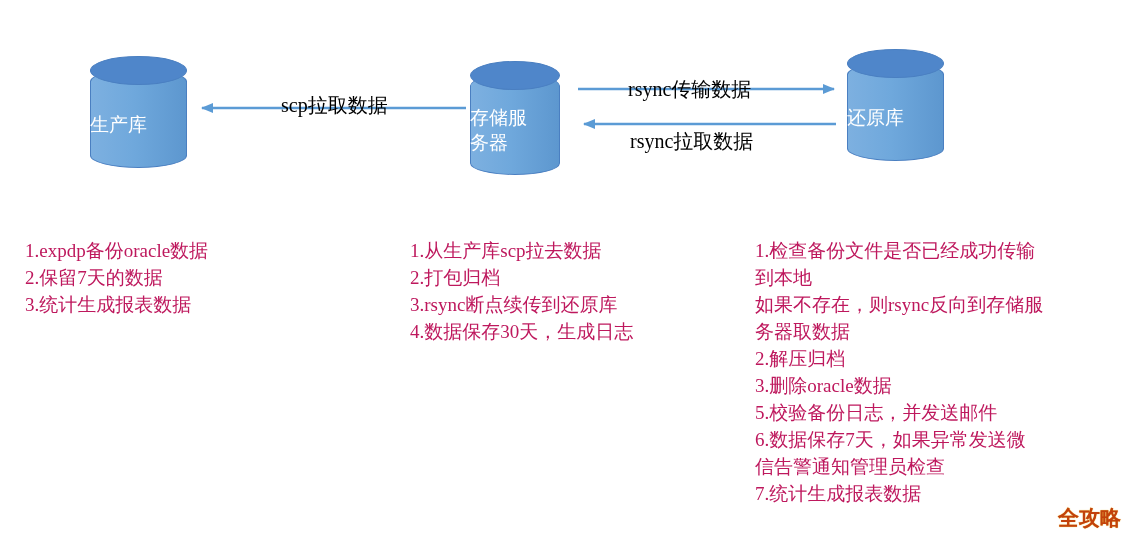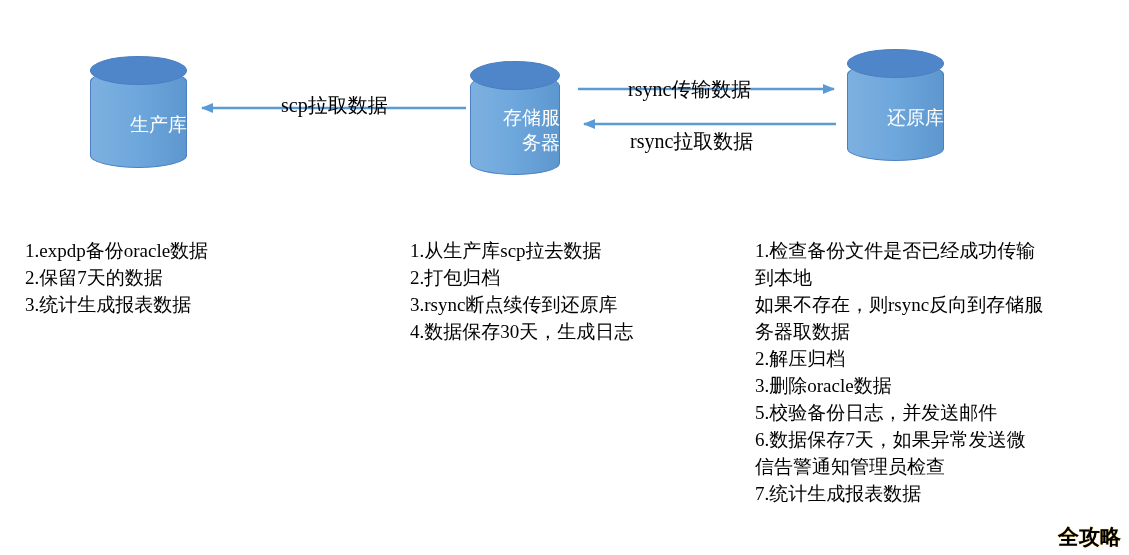--- a/index.html
+++ b/index.html
@@ -42,51 +42,51 @@
     background: #4f86ca;
     border: 1.5px solid #4a7fc1;
     border-radius: 50%;
   }
   .cyl-label {
     position: absolute;
     left: 0; right: 0;
     top: 30px; bottom: 6px;
     display: flex;
     flex-direction: column;
-    align-items: flex-end;
+    align-items: flex-start;
     justify-content: center;
     color: #ffffff;
     font-size: 19px;
     line-height: 25px;
     text-align: center;
   }
   
   .arrow-label {
     position: absolute;
     font-size: 20px;
     white-space: nowrap;
     color: #000000;
   }
   
   .note {
     position: absolute;
     font-size: 19px;
     line-height: 27px;
     white-space: nowrap;
-    color: #000000;
+    color: #be185d;
   }
   .note div { height: 27px; }
   
   .watermark {
     position: absolute;
     right: 8px;
-    bottom: 4px;
+    bottom: 23px;
     font-size: 21px;
     font-weight: bold;
-    color: #000000;
+    color: #c2410c;
     font-family: "Liberation Sans", "DejaVu Sans", sans-serif;
     text-shadow: 0 0 1px #e6a800;
   }
 </style>
 </head>
 <body>
 
 <div class="canvas">
 
   <svg class="arrow-layer" width="1129" height="555" viewBox="0 0 1129 555">

